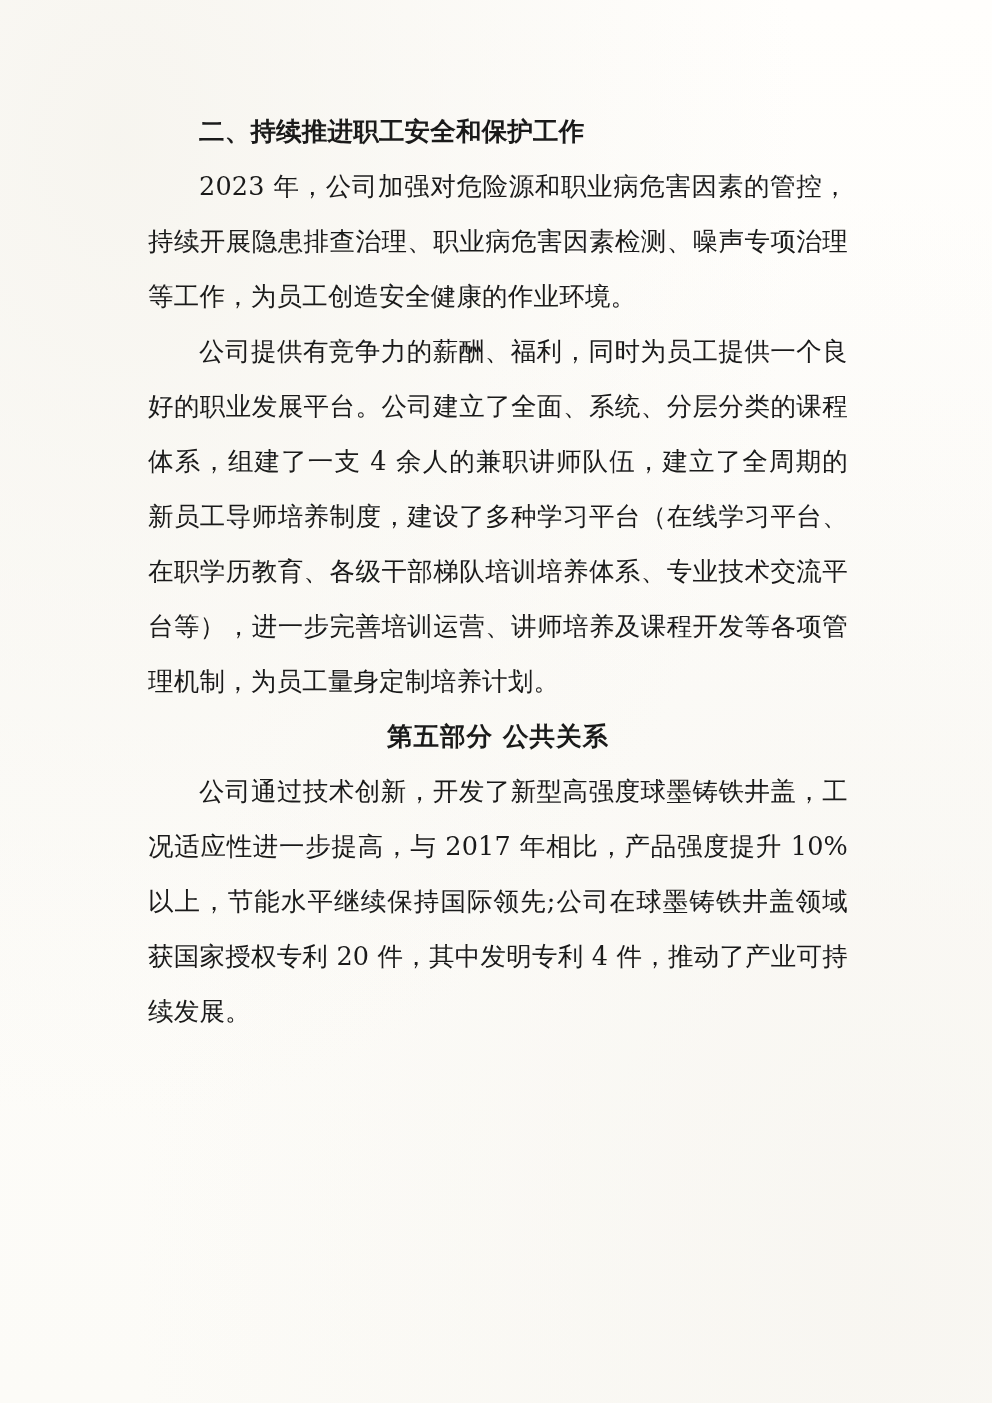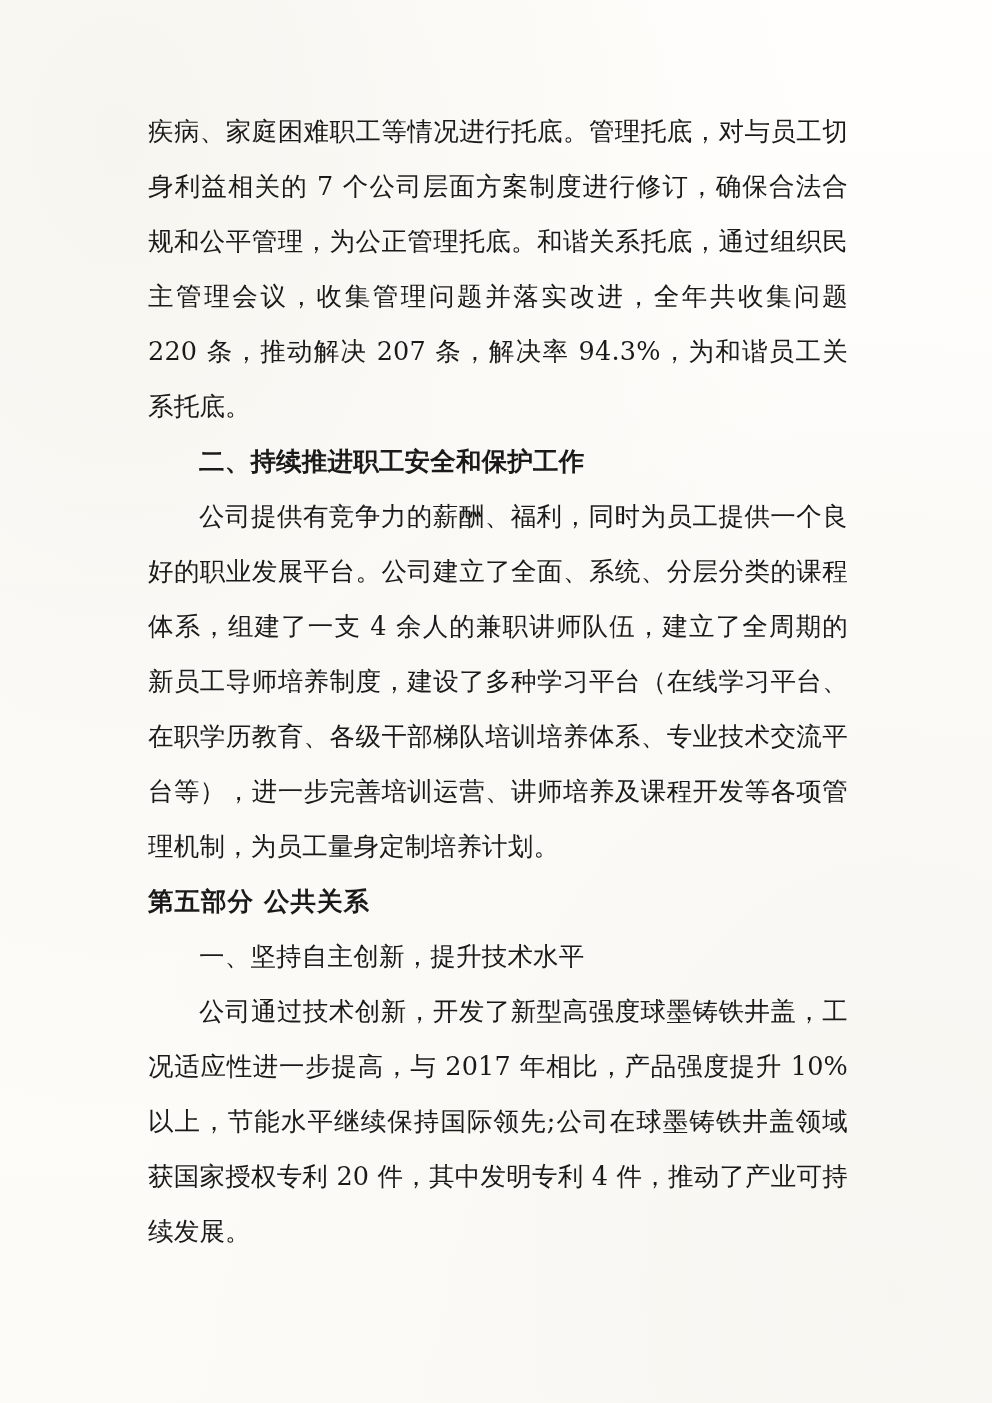--- a/index.html
+++ b/index.html
@@ -43,20 +43,21 @@
     color: #1a1a1a;
     text-align: justify;
     text-justify: inter-ideograph;
     letter-spacing: 0.2px;
     font-family: "DejaVu Serif", "Liberation Serif", serif;
   }
   p.indent {
     text-indent: 51px;
   }
   p.center {
+    text-align: center;
     text-indent: 0;
   }
   .heading {
     font-weight: bold;
   }
   .section-title {
     font-weight: bold;
     letter-spacing: 1px;
   }
   .block {
@@ -64,28 +65,27 @@
   }
 </style>
 </head>
 <body>
 
 <div class="page">
   <div class="paper-tint"></div>
 
   <div class="content">
 
-    <p class="block">疾病、家庭困难职工等情况进行托底。管理托底，对与员工切身利益相关的 7 个公司层面方案制度进行修订，确保合法合规和公平管理，为公正管理托底。和谐关系托底，通过组织民主管理会议，收集管理问题并落实改进，全年共收集问题 220 条，推动解决 207 条，解决率 94.3%，为和谐员工关系托底。</p>
 
     <p class="block indent heading">二、持续推进职工安全和保护工作</p>
 
+    <p class="block indent">2023 年，公司加强对危险源和职业病危害因素的管控，持续开展隐患排查治理、职业病危害因素检测、噪声专项治理等工作，为员工创造安全健康的作业环境。</p>
 
 
     <p class="block indent">公司提供有竞争力的薪酬、福利，同时为员工提供一个良好的职业发展平台。公司建立了全面、系统、分层分类的课程体系，组建了一支 4 余人的兼职讲师队伍，建立了全周期的新员工导师培养制度，建设了多种学习平台（在线学习平台、在职学历教育、各级干部梯队培训培养体系、专业技术交流平台等），进一步完善培训运营、讲师培养及课程开发等各项管理机制，为员工量身定制培养计划。</p>
 
     <p class="block center section-title">第五部分 公共关系</p>
 
-    <p class="block indent">一、坚持自主创新，提升技术水平</p>
 
     <p class="block indent">公司通过技术创新，开发了新型高强度球墨铸铁井盖，工况适应性进一步提高，与 2017 年相比，产品强度提升 10%以上，节能水平继续保持国际领先;公司在球墨铸铁井盖领域获国家授权专利 20 件，其中发明专利 4 件，推动了产业可持续发展。</p>
 
   </div>
 </div>
 
 </body></html>

